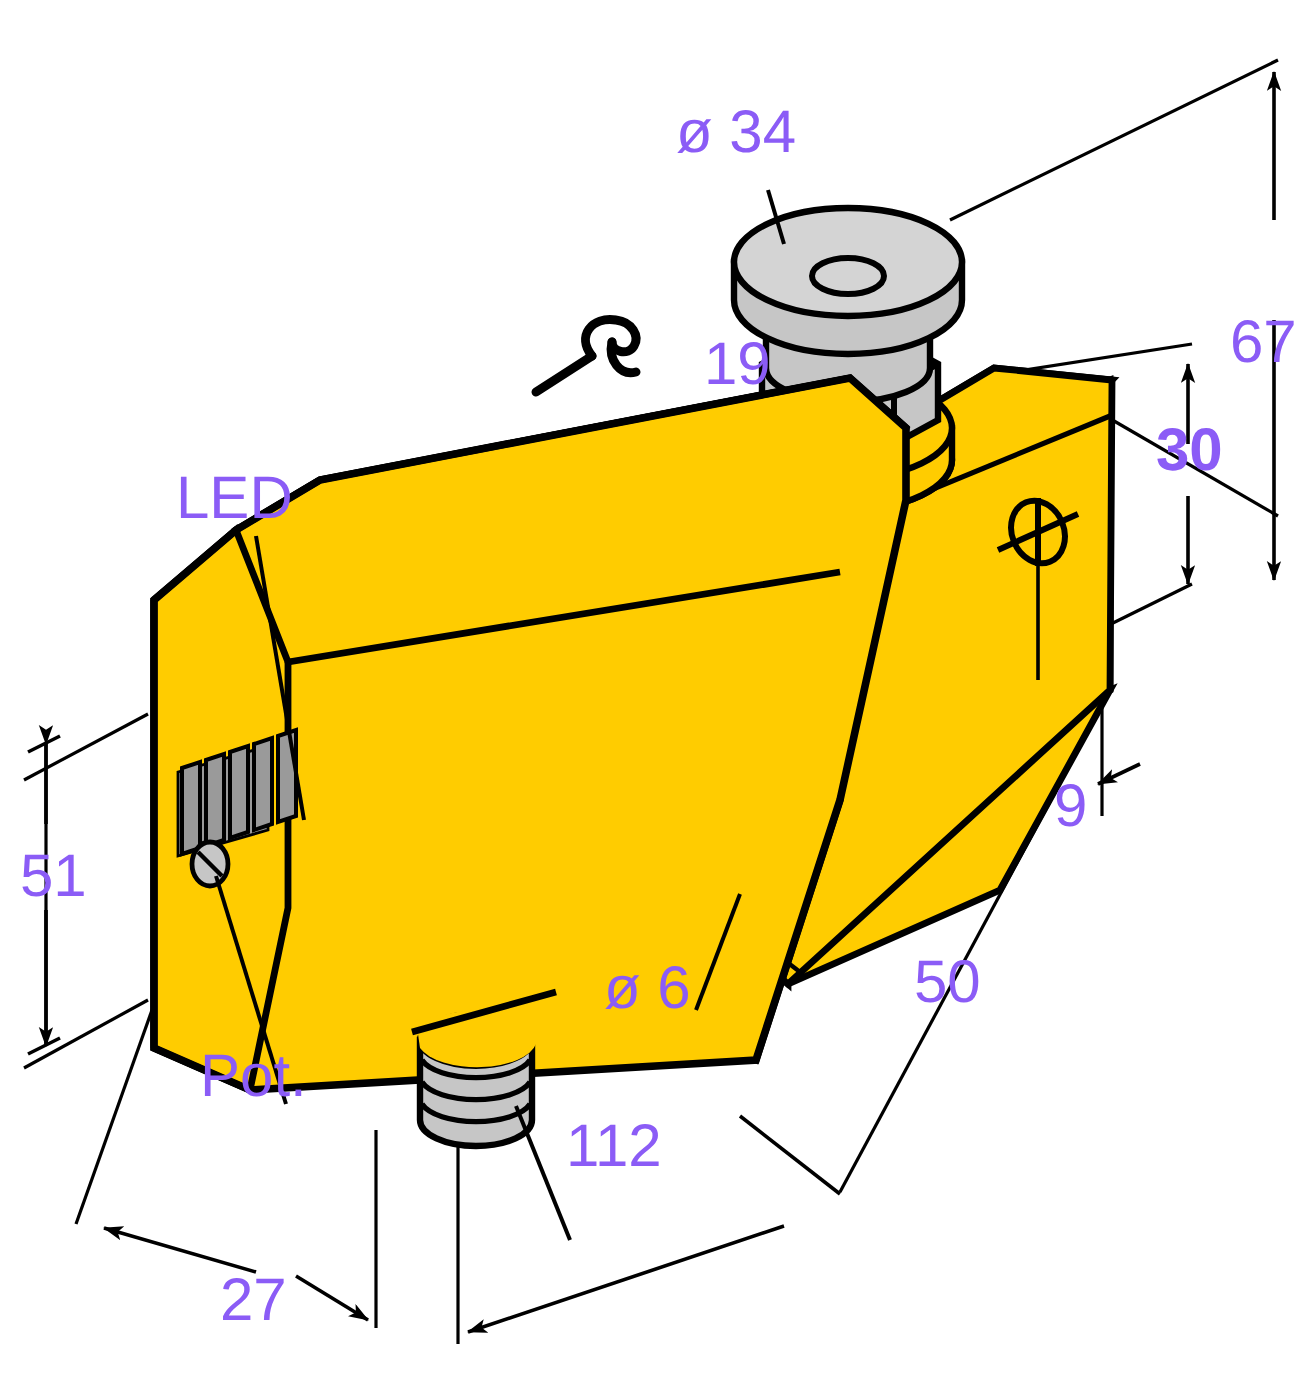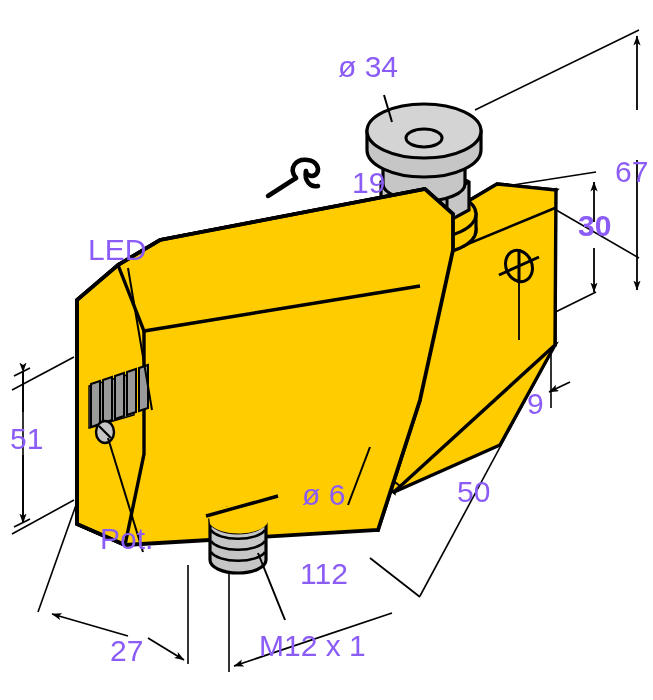--- a/index.html
+++ b/index.html
@@ -208,27 +208,26 @@
   <div class="lbl" style="left:88px;top:235px;">LED</div>
 
   <div class="lbl" style="left:100px;top:524px;">Pot.</div>
 
   <div class="lbl" style="left:324px;top:168px;margin-left:28px;">19</div>
 
   <div class="lbl" style="left:338px;top:52px;">ø 34</div>
 
   <div class="lbl" style="left:302px;top:480px;">ø 6</div>
 
-  <div class="lbl" style="left:259px;top:631px;">M12 x 1</div>
 
   <div class="lbl" style="left:10px;top:424px;">51</div>
 
   <div class="lbl" style="left:110px;top:636px;">27</div>
 
-  <div class="lbl" style="left:300px;top:559px;">112</div>
+  <div class="lbl" style="left:283px;top:559px;">112</div>
 
   <div class="lbl" style="left:457px;top:430px;margin-top:47px;">50</div>
 
   <div class="lbl" style="left:527px;top:389px;">9</div>
 
   <div class="lbl" style="left:578px;top:211px;font-weight:bold;">30</div>
 
   <div class="lbl" style="left:615px;top:110px;margin-top:47px;">67</div>
 
 </div>

